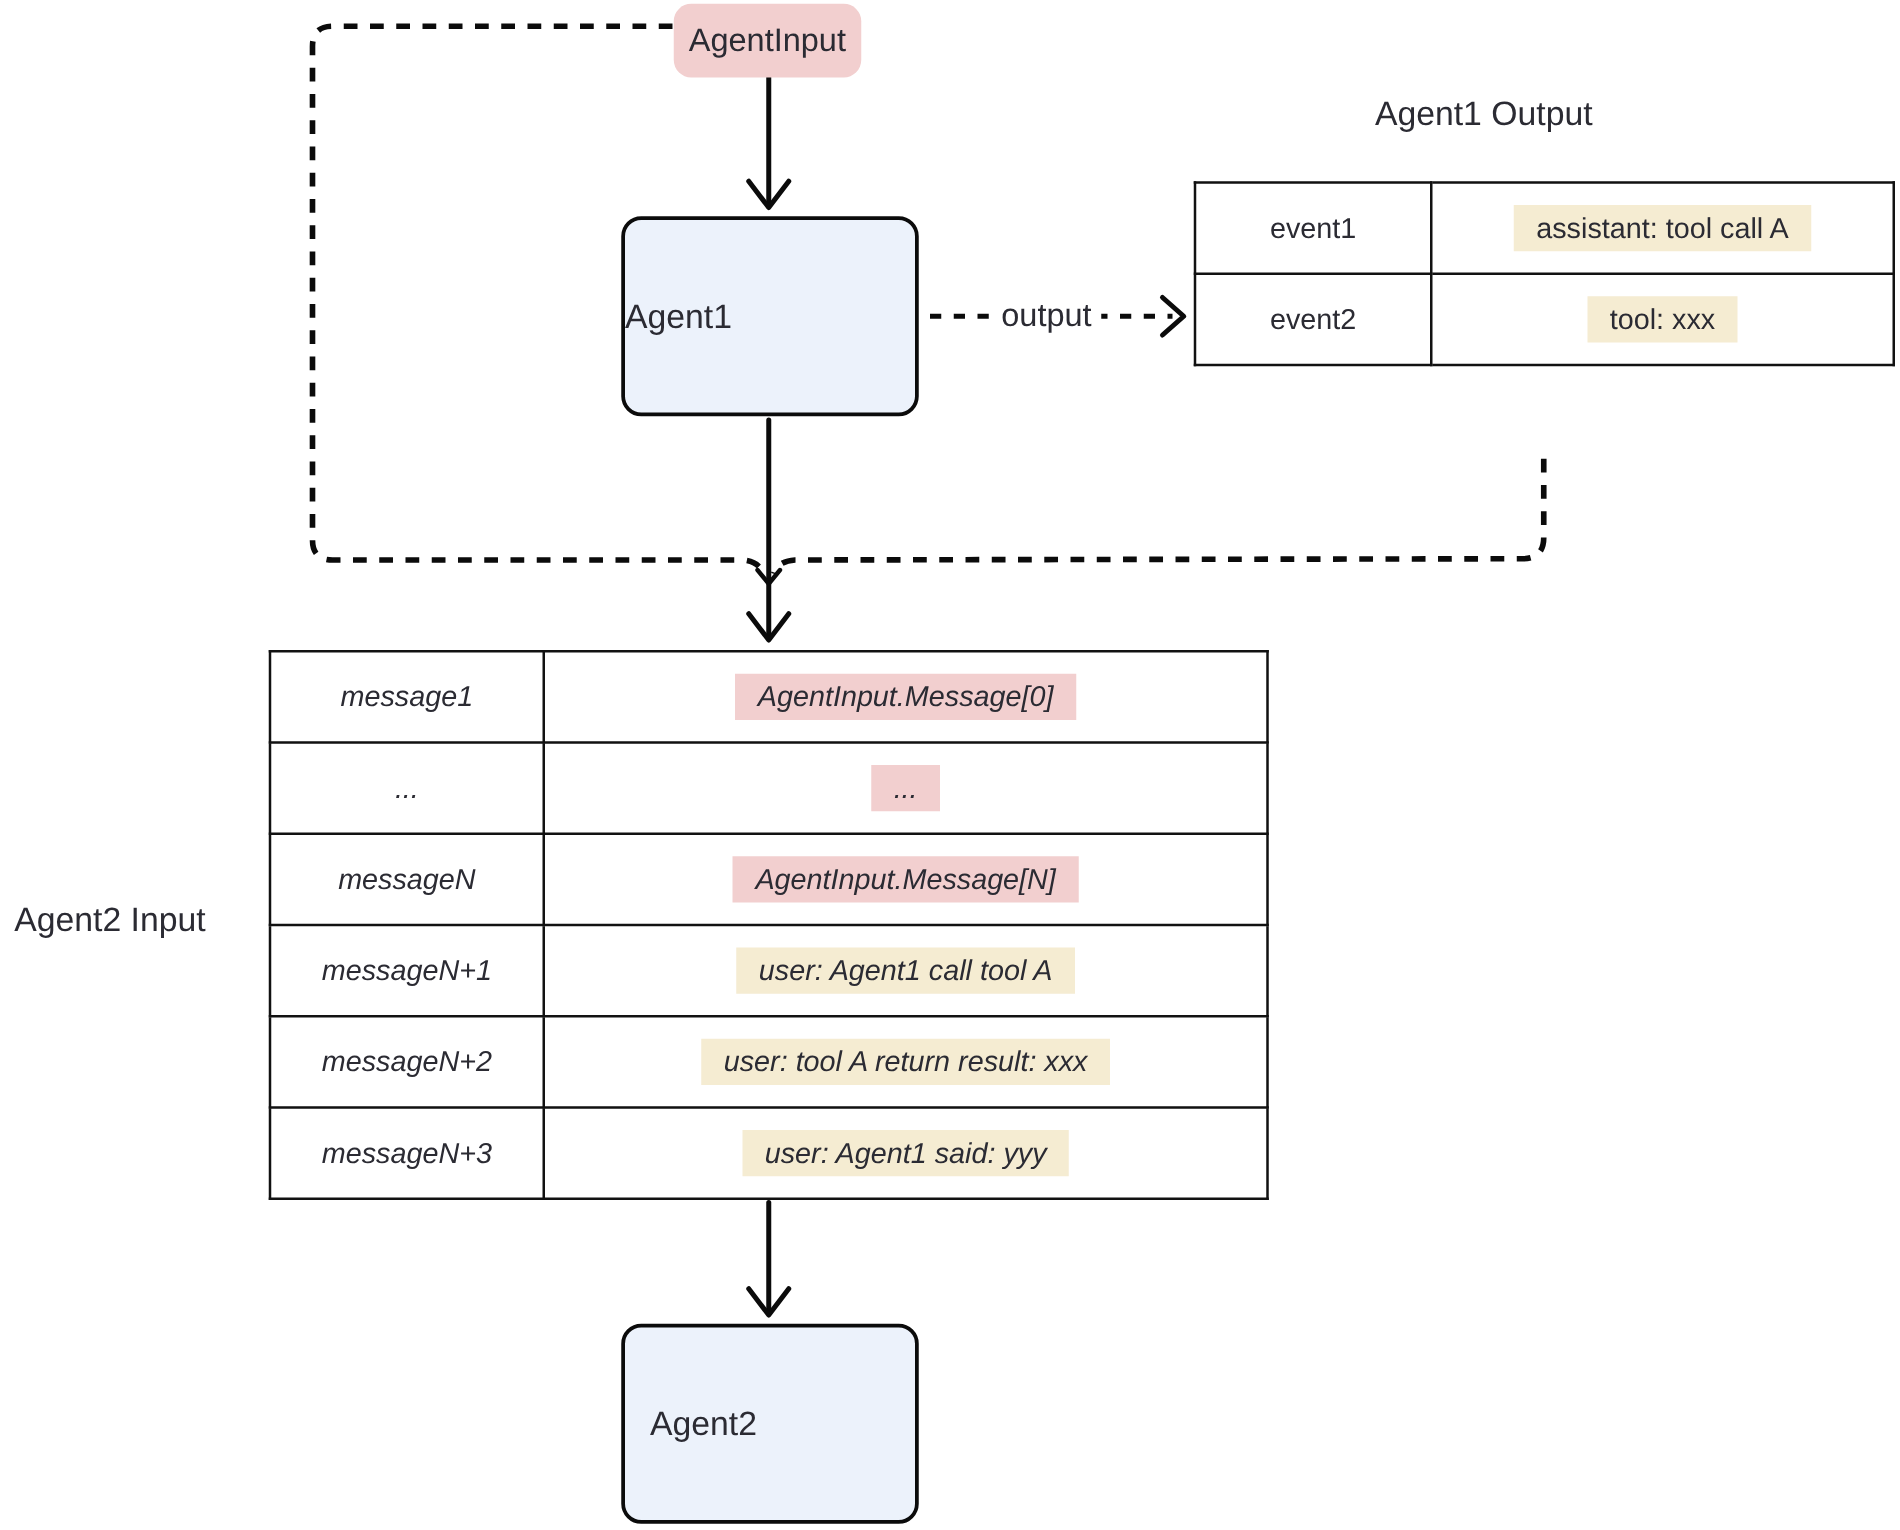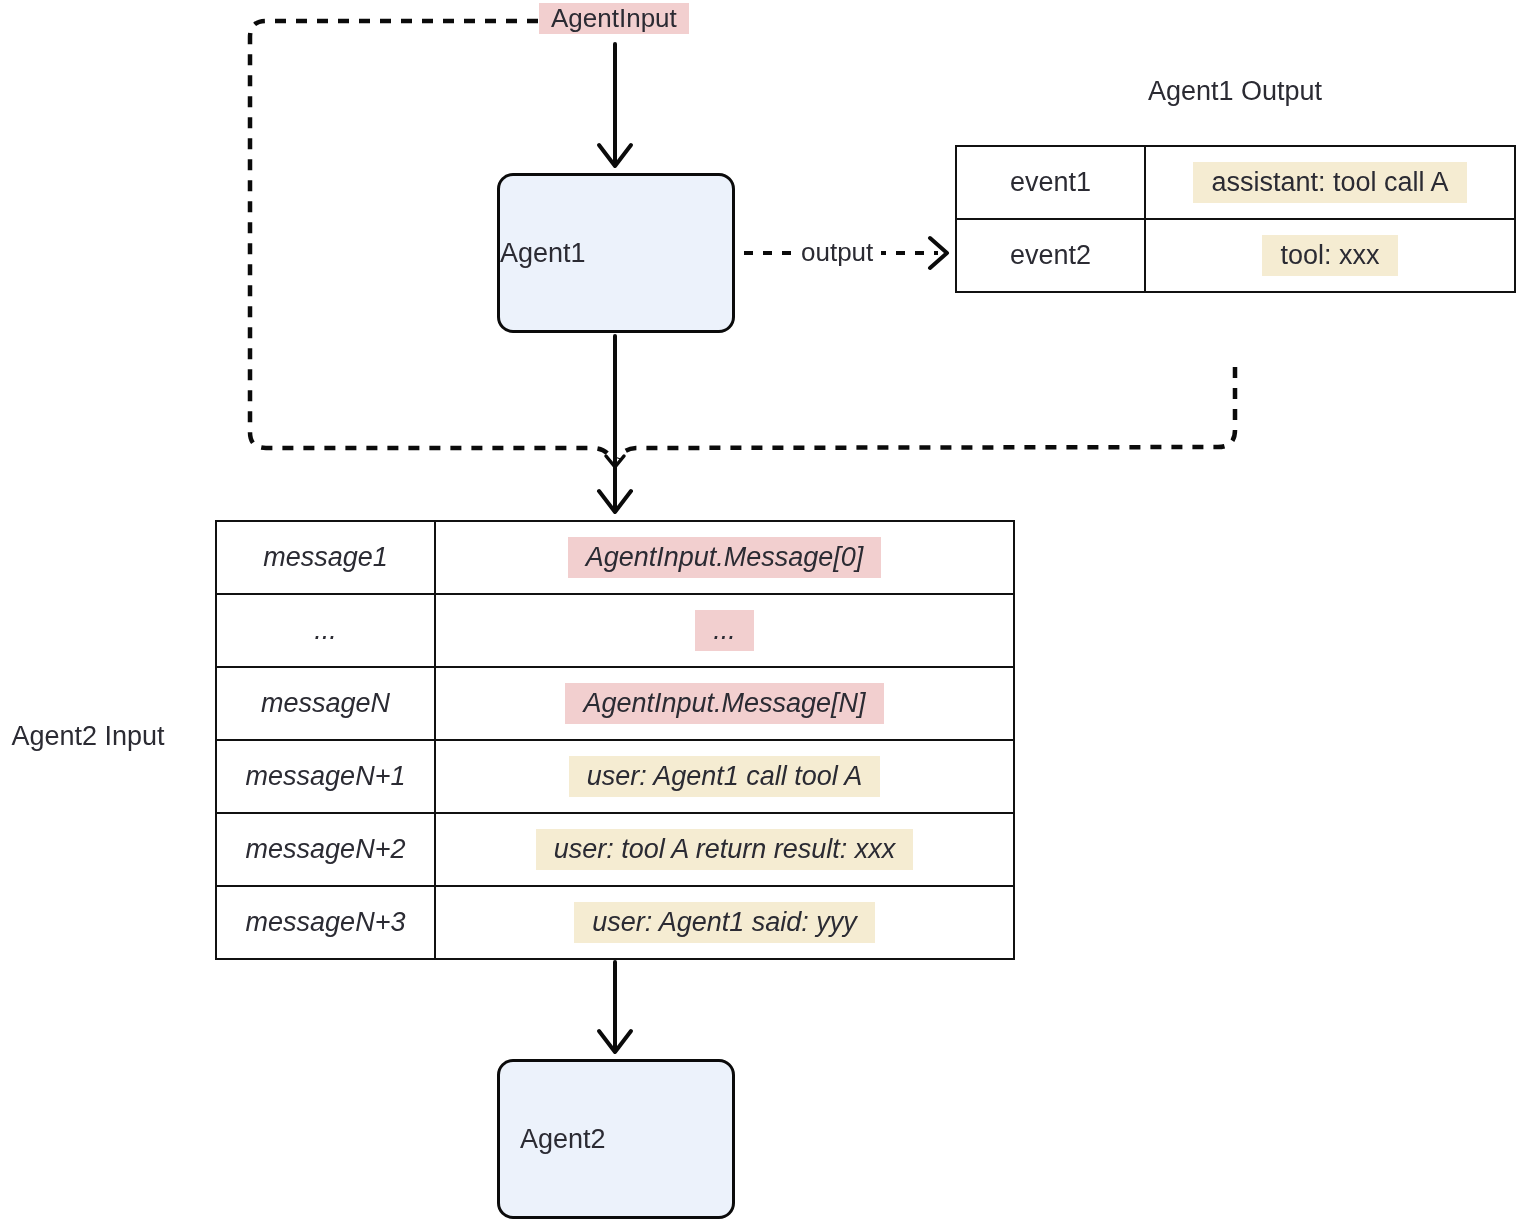--- a/index.html
+++ b/index.html
@@ -34,22 +34,23 @@
     font-size: 27px;
   }
   .float-label {
     position: absolute;
     font-size: 27px;
     white-space: nowrap;
   }
   .tag-label {
     position: absolute;
     font-size: 26px;
-    padding: 0 12px;
+    padding: 14px 12px;
     white-space: nowrap;
+    border-radius: 14px;
   }
   .edge-label {
     position: absolute;
     font-size: 26px;
     background: #ffffff;
     padding: 0 8px;
     white-space: nowrap;
   }
   .hl {
     display: inline-block;
@@ -57,36 +58,36 @@
     line-height: 1.25;
   }
   .hl[data-hl="pink"] { background: #f2cfcf; }
   .hl[data-hl="cream"] { background: #f5ecd2; }
   [data-hl="pink"].tag-label { background: #f2cfcf; }
   table.diagram-table {
     position: absolute;
     border-collapse: collapse;
     table-layout: fixed;
     background: #ffffff;
-    font-size: 27px;
+    font-size: 23px;
   }
   table.diagram-table td {
     border: 2px solid #111111;
     text-align: center;
     vertical-align: middle;
     height: 71px;
     padding: 0 6px;
     overflow: hidden;
     white-space: nowrap;
   }
   #agent1-output-table { left: 955px; top: 145px; width: 561px; }
   #agent1-output-table td.key-col { width: 175px; }
   #agent2-input-table { left: 215px; top: 520px; width: 800px; font-style: italic; }
   #agent2-input-table td.key-col { width: 205px; }
-  .title-agent1-output { left: 1090px; top: 76px; width: 290px; text-align: center; }
+  .title-agent1-output { left: 1042px; top: 76px; width: 290px; text-align: center; }
   .title-agent2-input { left: 0px; top: 721px; width: 176px; text-align: center; }
 </style>
 </head>
 <body>
 
 <div id="canvas">
 
   <svg id="edges" viewBox="0 0 1520 1224">
 
     <g stroke="#0b0b0b" stroke-width="4" fill="none" stroke-linecap="round" stroke-linejoin="round">

